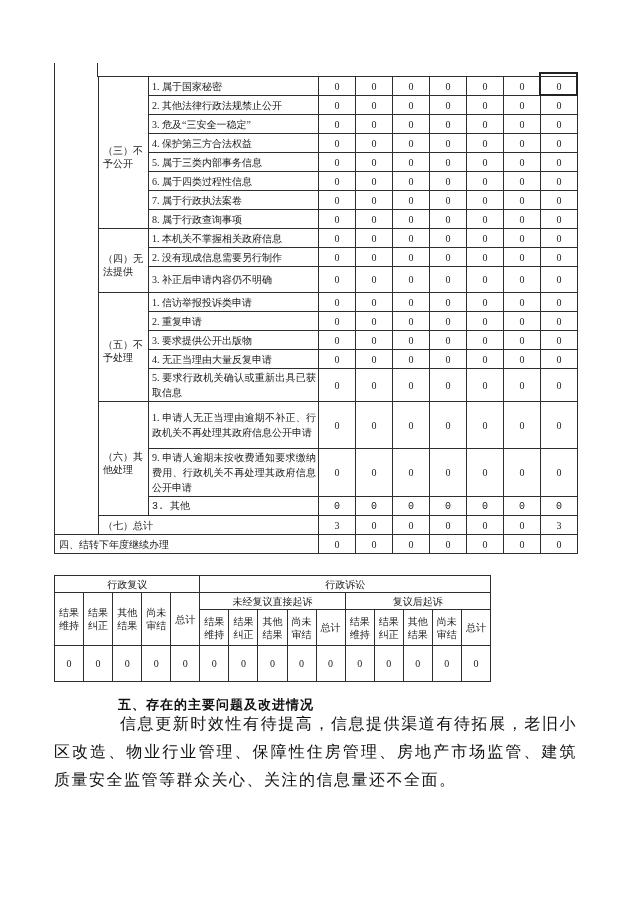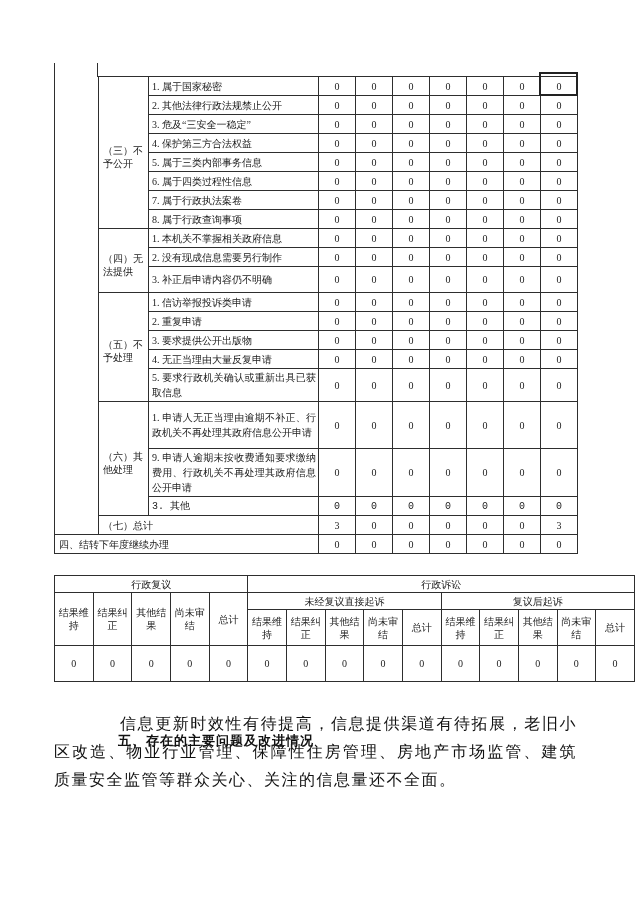--- a/index.html
+++ b/index.html
@@ -26,23 +26,23 @@
   .main-table td.cell-total-label, .main-table td.cell-carry-label { padding:0 2px 0 4px; text-align:left; }
 
   .hl-box { position:absolute; left:539px; top:72px; width:39px; height:24px;
     border:2px solid #222; pointer-events:none; }
 
   .sec-title {
     position:absolute; left:118px; font-family:"Liberation Sans","DejaVu Sans",sans-serif;
     font-weight:bold; font-size:13px; letter-spacing:1px; color:#111;
   }
   .sec4 { top:551px; }
-  .sec5 { top:732px;text-align:right; }
-
-  .review-table { position:absolute; left:54px; top:575px; width:581px;padding-left:41px; }
+  .sec5 { top:696px;text-align:right; }
+
+  .review-table { position:absolute; left:54px; top:575px; width:437px;padding-left:41px; }
   .review-table td { text-align:center; padding:0 1px; }
 
   .para {
     position:absolute; left:54px; top:710px; width:523px;
     font-size:16px; line-height:28px; letter-spacing:1.5px;
     text-align:justify; text-indent:66px; color:#111;
   }
 </style>
 </head>
 <body>

